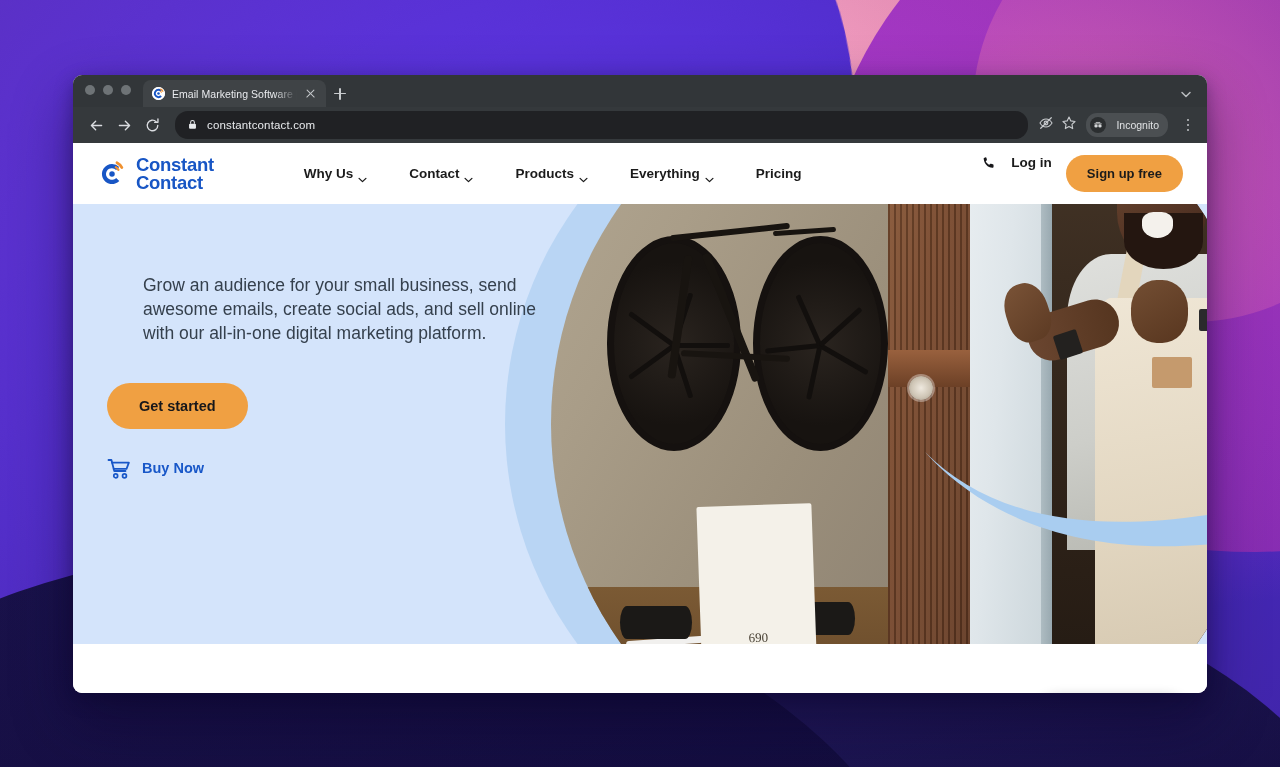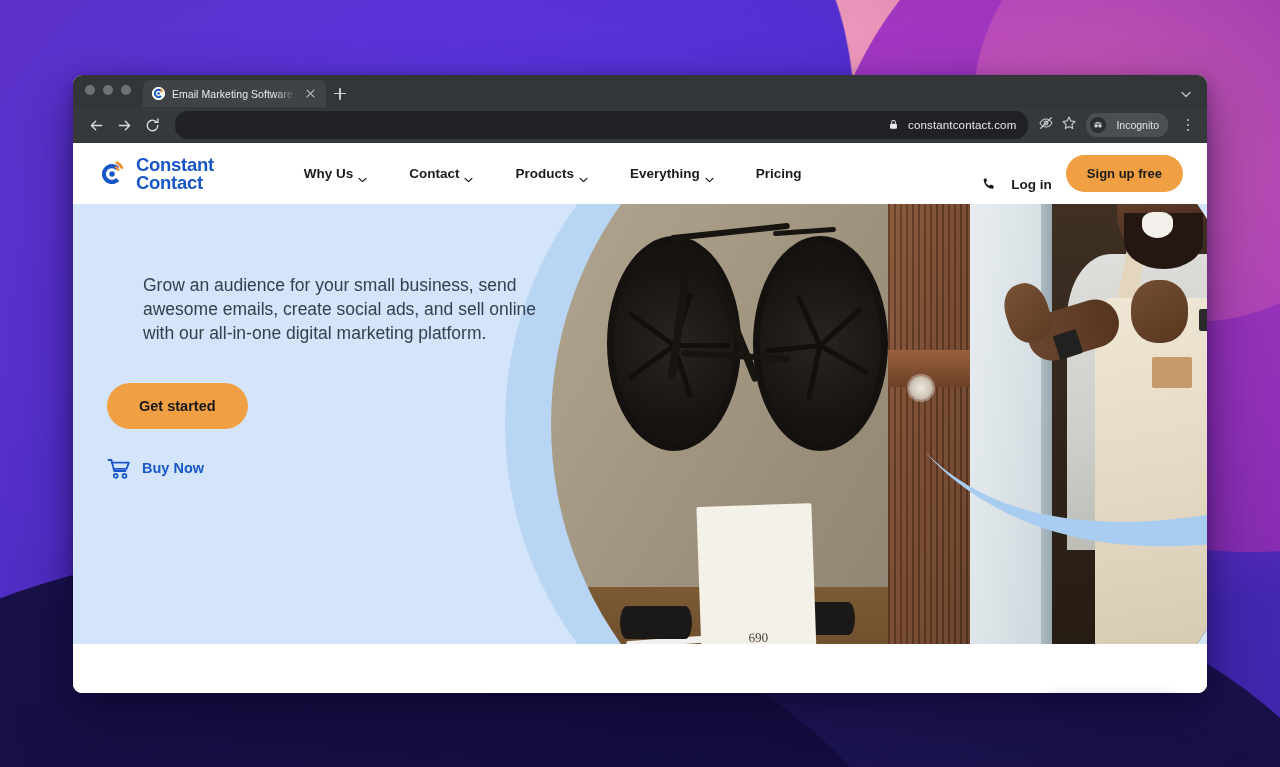--- a/index.html
+++ b/index.html
@@ -114,21 +114,21 @@
     height:36px; background:#35393c; display:flex; align-items:center;
     padding:0 10px; gap:2px;
   }
   .navbtn {
     width:26px; height:26px; border-radius:50%;
     display:flex; align-items:center; justify-content:center; flex:none;
   }
   .omnibox {
     flex:1; height:28px; background:#202124; border-radius:13px;
     display:flex; align-items:center; padding:0 12px; gap:9px;
-    margin-left:8px; margin-right:8px; min-width:0;justify-content:flex-end;
+    margin-left:8px; margin-right:8px; min-width:0;
   }
   .url { font-size:11.5px; color:#e8eaed; letter-spacing:0.15px; white-space:nowrap; }
   .tb-icons { display:flex; align-items:center; gap:7px; flex:none; }
   .incognito-pill {
     display:flex; align-items:center; gap:10px; height:24px;
     background:#4b4f52; border-radius:11px; padding:0 9px 0 4px;
     margin-left:2px;
   }
   .incog-av {
     width:16px; height:16px; border-radius:50%; background:#2b2e30;
@@ -155,21 +155,21 @@
   }
   .logo-word span { display:block; }
 
   .nav { display:flex; align-items:center; gap:42px; margin-left:auto; margin-right:auto; }
   .nav-item {
     display:flex; align-items:center; gap:5px;
     font-size:13.5px; color:#1b1b1b; font-weight:bold; white-space:nowrap;
   }
   .chev { width:9px; height:6px; flex:none; }
 
-  .header-right { display:flex; align-items:flex-end; gap:14px; margin-left:auto; }
+  .header-right { display:flex; align-items:flex-start; gap:14px; margin-left:auto; }
   .phone-ic { width:16px; height:16px; }
   .login { font-size:13.5px; color:#1b1b1b; font-weight:bold; }
   .signup {
     background:#f0a042; color:#1b1b1b; font-weight:bold; font-size:13px;
     border:none; border-radius:22px; padding:11px 21px; white-space:nowrap;
   }
 
   
   .hero { position:relative; height:440px; background:#d4e4fb; overflow:hidden; }
   .hero-arcband {

